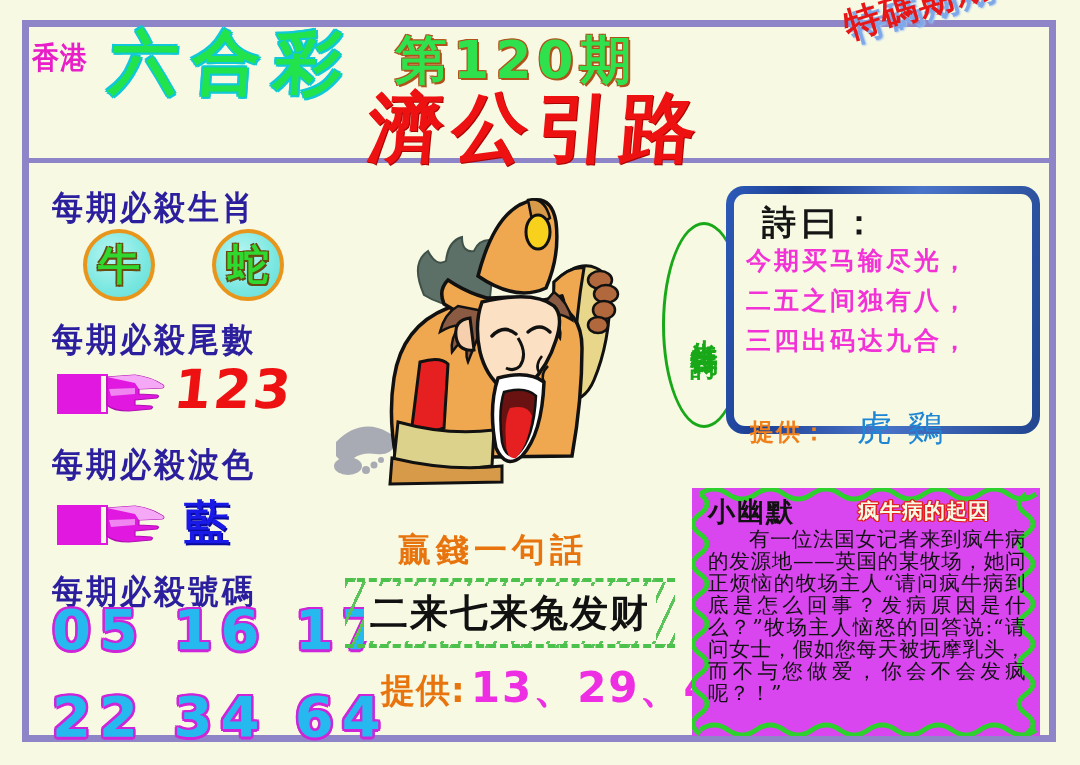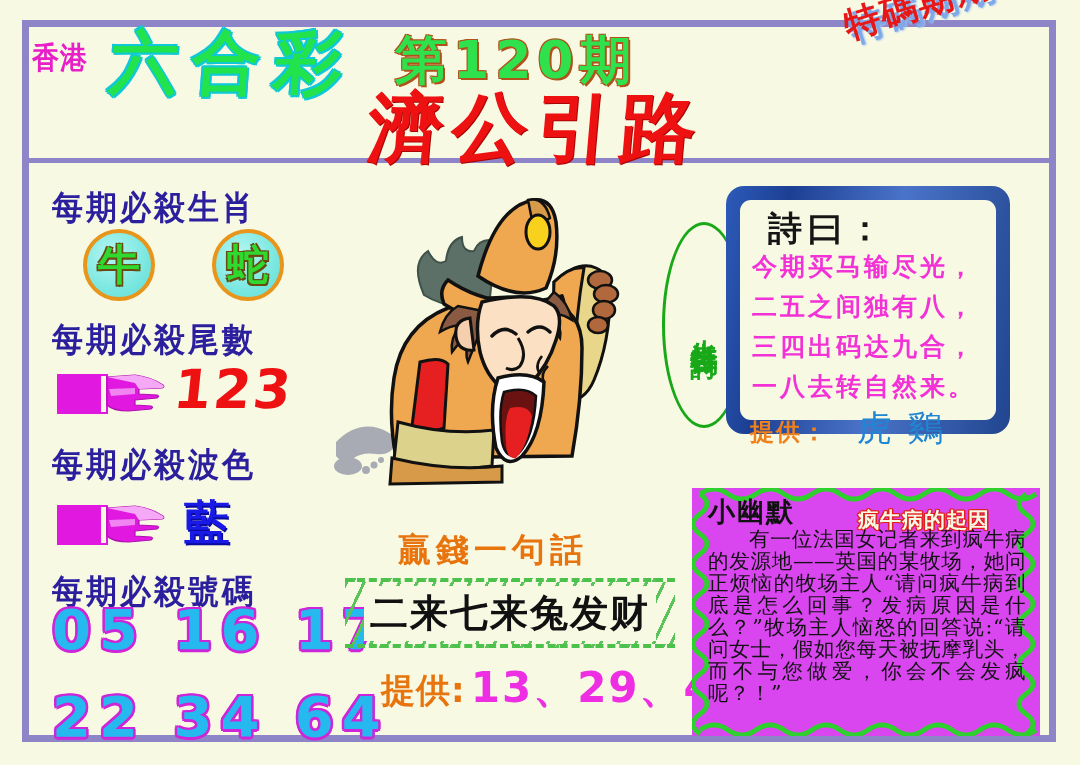--- a/index.html
+++ b/index.html
@@ -141,24 +141,24 @@
   .poem-oval{
     position:absolute;left:662px;top:222px;width:78px;height:200px;
     border:3px solid #18a818;border-radius:50%;
     display:flex;align-items:center;justify-content:center;
   }
   .poem-oval span{
     writing-mode:vertical-rl;text-orientation:upright;
     font-size:27px;font-weight:bold;color:#18a818;letter-spacing:3px;
   }
   .poem-box{
-    position:absolute;left:726px;top:186px;width:284px;height:248px;
+    position:absolute;left:726px;top:186px;width:314px;height:248px;
     border-radius:18px;
     background:linear-gradient(100deg,#2d5bb9 0%,#1c3f93 20%,#4a74c9 55%,#21458f 100%);
-    padding:14px;box-sizing:border-box;
+    padding:8px;box-sizing:border-box;
   }
   .poem-inner{
     width:100%;height:100%;background:#f7f9e3;border-radius:11px;
     position:relative;overflow:hidden;
   }
   .poem-head{
     position:absolute;left:28px;top:6px;
     font-size:34px;font-weight:bold;color:#151515;letter-spacing:6px;
   }
   .poem-line{
@@ -187,21 +187,20 @@
   .joke-title{
     position:absolute;left:0;top:0;
     font-size:27px;font-weight:bold;color:#111;letter-spacing:2px;
   }
   .joke-sub{
     position:absolute;left:150px;top:3px;
     font-size:21px;font-weight:bold;color:#f7f9e3;letter-spacing:1px;
     text-shadow:
       1.4px 0 0 #e02020,-1.4px 0 0 #e02020,0 1.4px 0 #e02020,0 -1.4px 0 #e02020,
       1px 1px 0 #e02020,-1px -1px 0 #e02020,1px -1px 0 #e02020,-1px 1px 0 #e02020;
-    margin-top: 9px;
   }
   .joke-body{
     position:absolute;left:0;top:34px;right:0;
     font-family:"DejaVu Serif","Liberation Serif",serif;
     font-size:20.5px;font-weight:normal;color:#111;line-height:22px;
     text-align:justify;text-indent:2em;letter-spacing:0.5px;
   }
 </style>
 </head>
 <body>
@@ -325,21 +324,20 @@
 
   <div class="poem-oval">
     <span>生肖特碼詩</span>
   </div>
   <div class="poem-box">
     <div class="poem-inner">
       <div class="poem-head">詩曰：</div>
       <div class="poem-line" id="pl0">今期买马输尽光，</div>
       <div class="poem-line" id="pl2">三四出码达九合，</div>
       <div class="poem-line" id="pl1">二五之间独有八，</div>
-      <div class="poem-line" id="pl3">一八去转自然来。</div>
     </div>
   </div>
   <div class="poem-supply">
     <span class="k">提供：</span>
     <span class="v">虎鷄</span>
   </div>
 
   <div class="joke-box">
     <svg class="joke-edge" width="348" height="248" viewBox="0 0 348 248" style="left:0;top:0;">
       <path d="M8 6 q14 10 0 20 q-14 10 0 20 q14 10 0 20 q-14 10 0 20 q14 10 0 20 q-14 10 0 20

